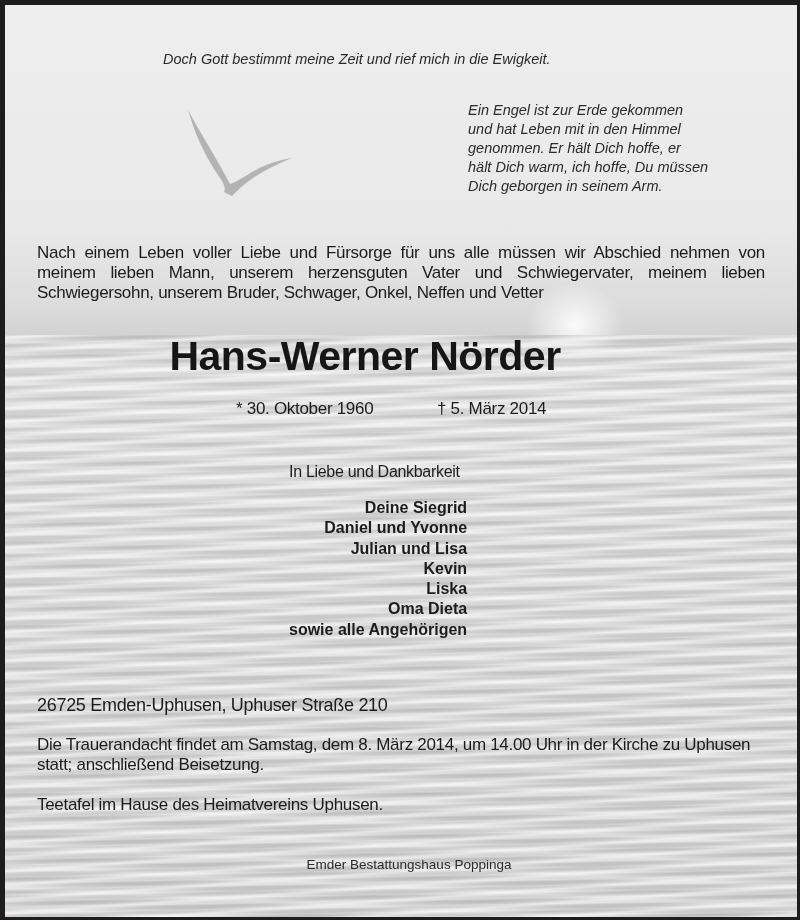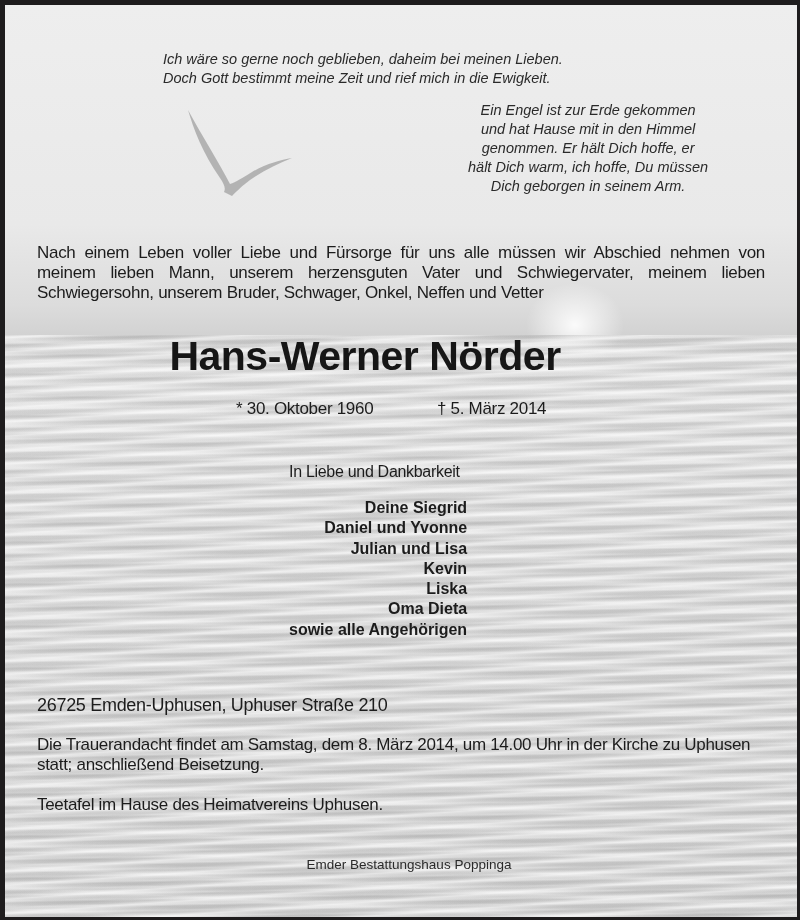--- a/index.html
+++ b/index.html
@@ -14,21 +14,21 @@
     .water {
       position: absolute; left: 0; top: 330px; width: 100%; height: 590px;
       background:
         repeating-linear-gradient(176deg, rgba(255,255,255,0.0) 0px, rgba(255,255,255,0.55) 3px, rgba(255,255,255,0.0) 7px, rgba(150,150,150,0.18) 11px, rgba(255,255,255,0.0) 14px),
         repeating-linear-gradient(183deg, rgba(255,255,255,0.0) 0px, rgba(245,245,245,0.45) 5px, rgba(255,255,255,0.0) 9px, rgba(140,140,140,0.15) 16px, rgba(255,255,255,0.0) 21px),
         repeating-linear-gradient(179deg, rgba(255,255,255,0.0) 0px, rgba(255,255,255,0.35) 2px, rgba(160,160,160,0.12) 4px, rgba(255,255,255,0.0) 6px);
       pointer-events: none;
     }
     .txt { position: absolute; color: #1c1c1c; font-family: "Liberation Sans", sans-serif; }
     .poem1 { left: 158px; top: 45px; font-size: 14.5px; line-height: 19px; font-style: italic; color: #2a2a2a; }
-    .poem2 { left: 463px; top: 96px; font-size: 14.5px; line-height: 19px; font-style: italic; color: #2a2a2a; text-align: center; }
+    .poem2 { left: 463px; top: 96px; font-size: 14.5px; line-height: 19px; font-style: italic; color: #2a2a2a; }
     .intro { left: 32px; top: 238px; width: 728px; font-size: 17px; line-height: 20px; text-align: justify; text-align-last: left; letter-spacing: -0.3px; }
     .name { left: 0; top: 328px; width: 720px; text-align: center; font-size: 41px; font-weight: bold; letter-spacing: -0.5px; color: #161616; }
     .dates { left: 0; top: 394px; width: 792px; font-size: 17px; letter-spacing: -0.3px; }
     .dates .birth { position: absolute; left: 231px; }
     .dates .death { position: absolute; left: 432px; }
     .thanks { left: 284px; top: 458px; font-size: 16px; letter-spacing: -0.3px; }
     .family { left: 284px; top: 493px; font-size: 16px; line-height: 20.3px; font-weight: bold; text-align: right; }
     .family div { white-space: nowrap; }
     .address { left: 32px; top: 690px; font-size: 18px; letter-spacing: -0.3px; }
     .service { left: 32px; top: 730px; width: 740px; font-size: 17px; line-height: 20px; letter-spacing: -0.3px; }
@@ -40,27 +40,26 @@
 <body>
 
 <div class="card">
   <div class="water"></div>
 
   <svg class="gull" viewBox="0 0 120 105">
     <path d="M8 10 C 14 30, 22 52, 40 78 C 44 84, 46 88, 44 92 L 52 96 C 58 90, 62 86, 70 80 C 84 70, 98 64, 112 58 C 100 60, 86 64, 72 72 C 62 78, 56 82, 50 84 C 40 64, 22 36, 8 10 Z" fill="#a9a9a9" opacity="0.85"></path>
   </svg>
 
   <div class="txt poem1">
-    <div>Ich wäre so gerne noch geblieben, daheim bei meinen Lieben.</div>
     <div>Doch Gott bestimmt meine Zeit und rief mich in die Ewigkeit.</div>
   </div>
 
   <div class="txt poem2">
     <div>Ein Engel ist zur Erde gekommen</div>
-    <div>und hat Hause mit in den Himmel</div>
+    <div>und hat Leben mit in den Himmel</div>
     <div>genommen. Er hält Dich hoffe, er</div>
     <div>hält Dich warm, ich hoffe, Du müssen</div>
     <div>Dich geborgen in seinem Arm.</div>
   </div>
 
   <div class="txt intro">Nach einem Leben voller Liebe und Fürsorge für uns alle müssen wir Abschied nehmen von meinem lieben Mann, unserem herzensguten Vater und Schwiegervater, meinem lieben Schwiegersohn, unserem Bruder, Schwager, Onkel, Neffen und Vetter</div>
 
   <div class="txt name">Hans-Werner Nörder</div>
 
   <div class="txt dates">

